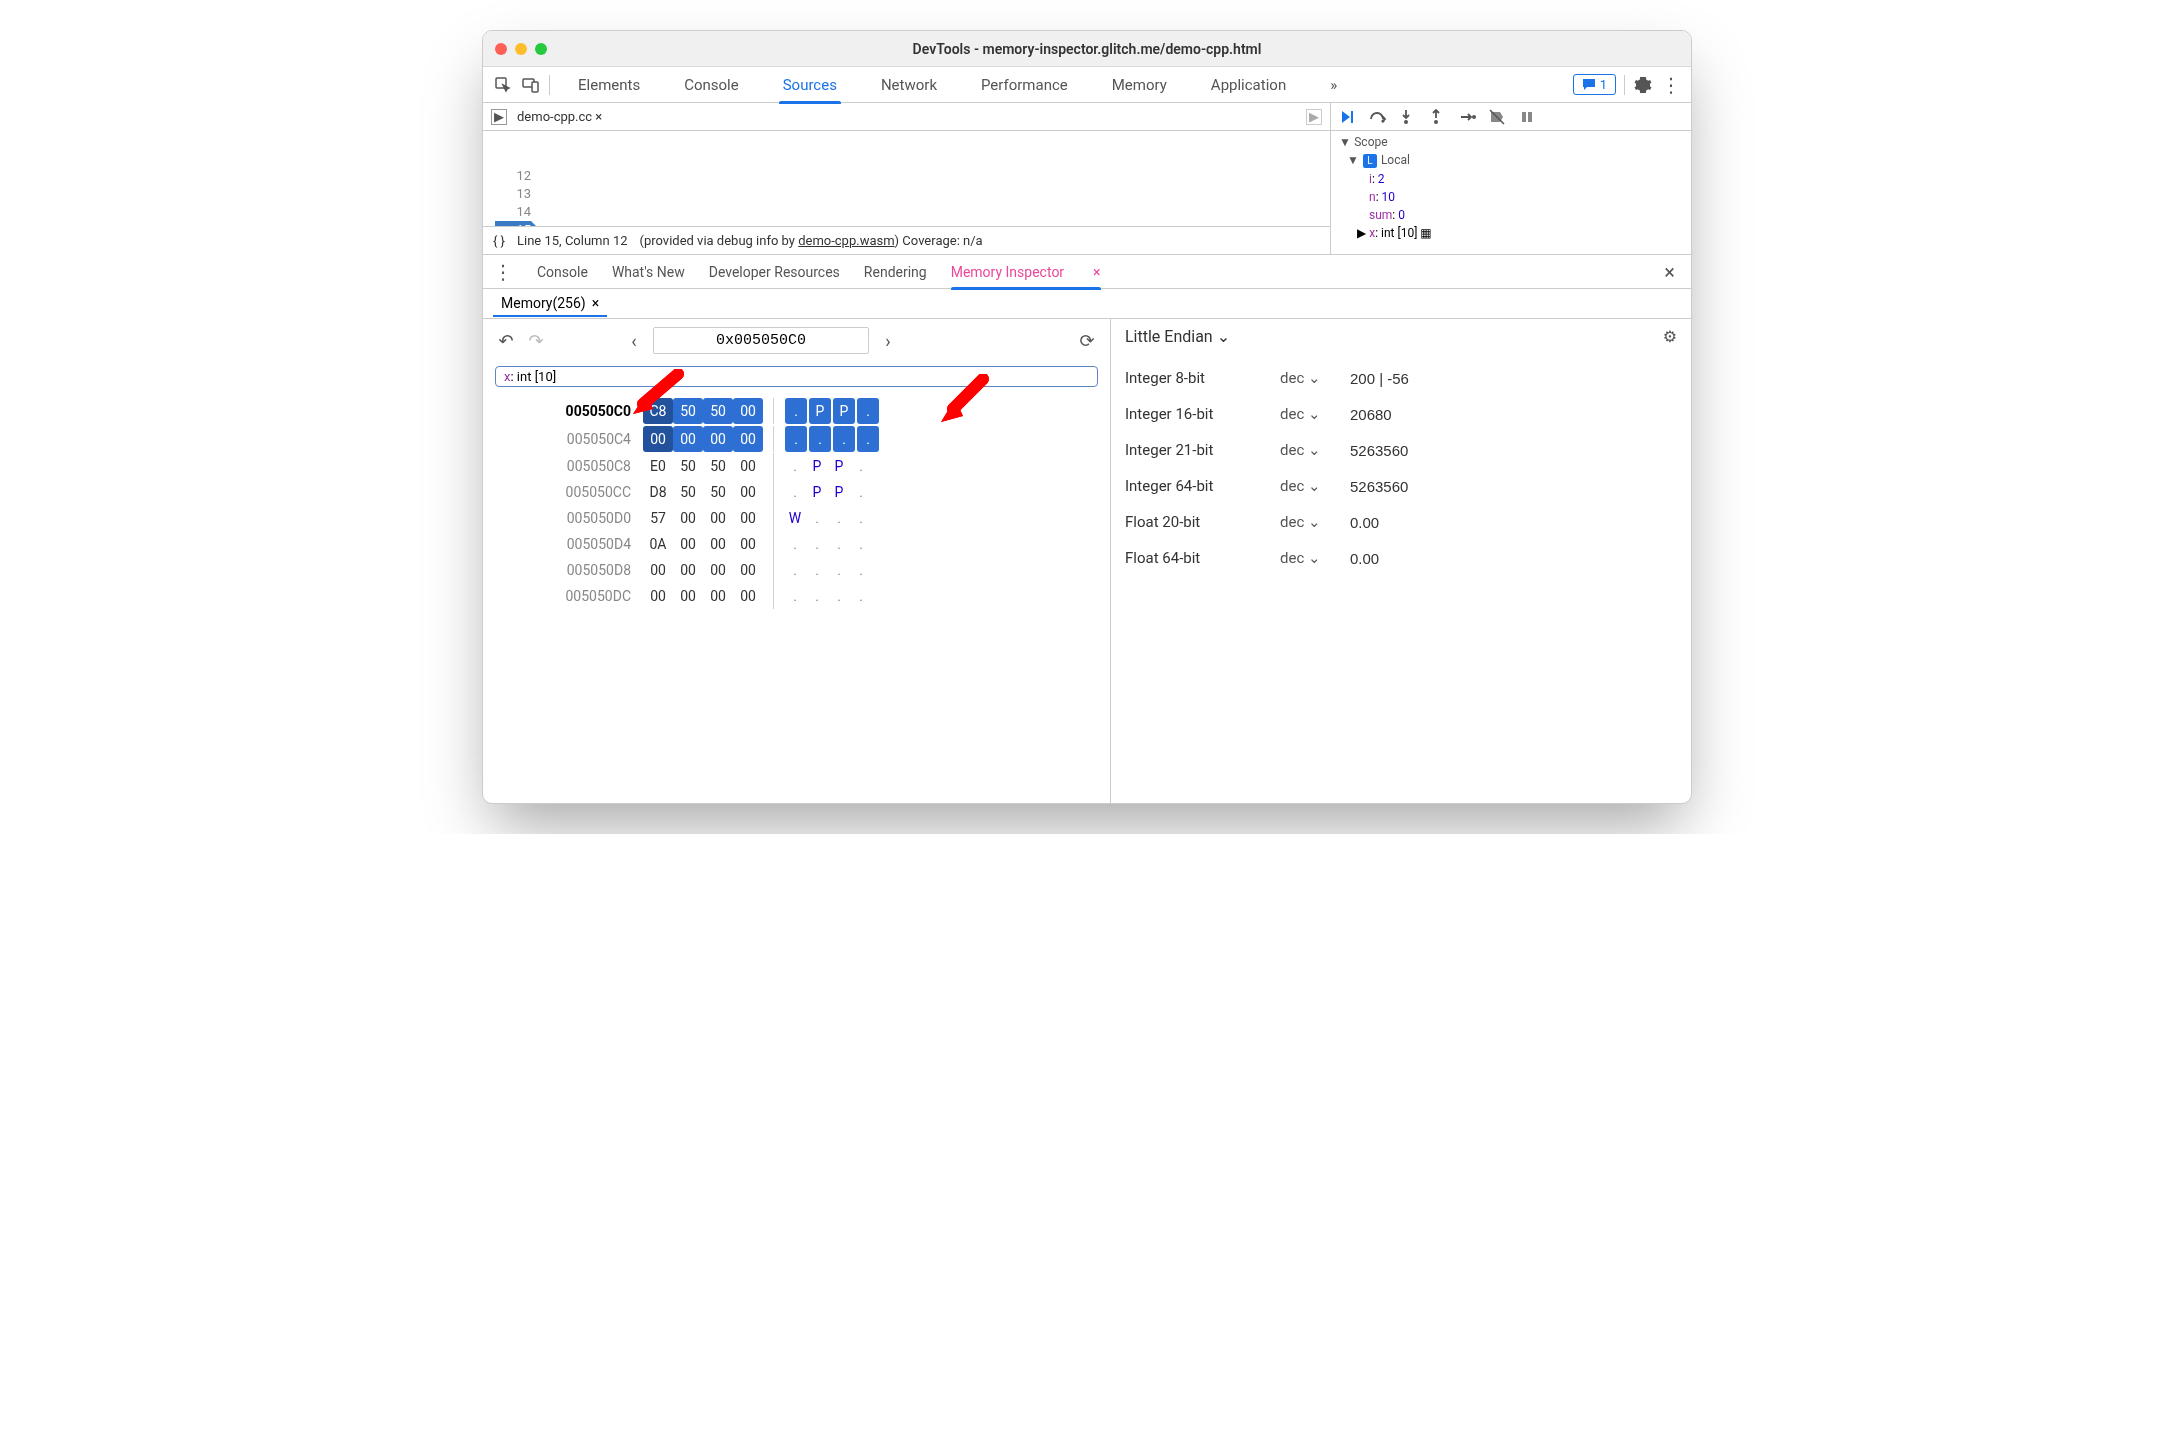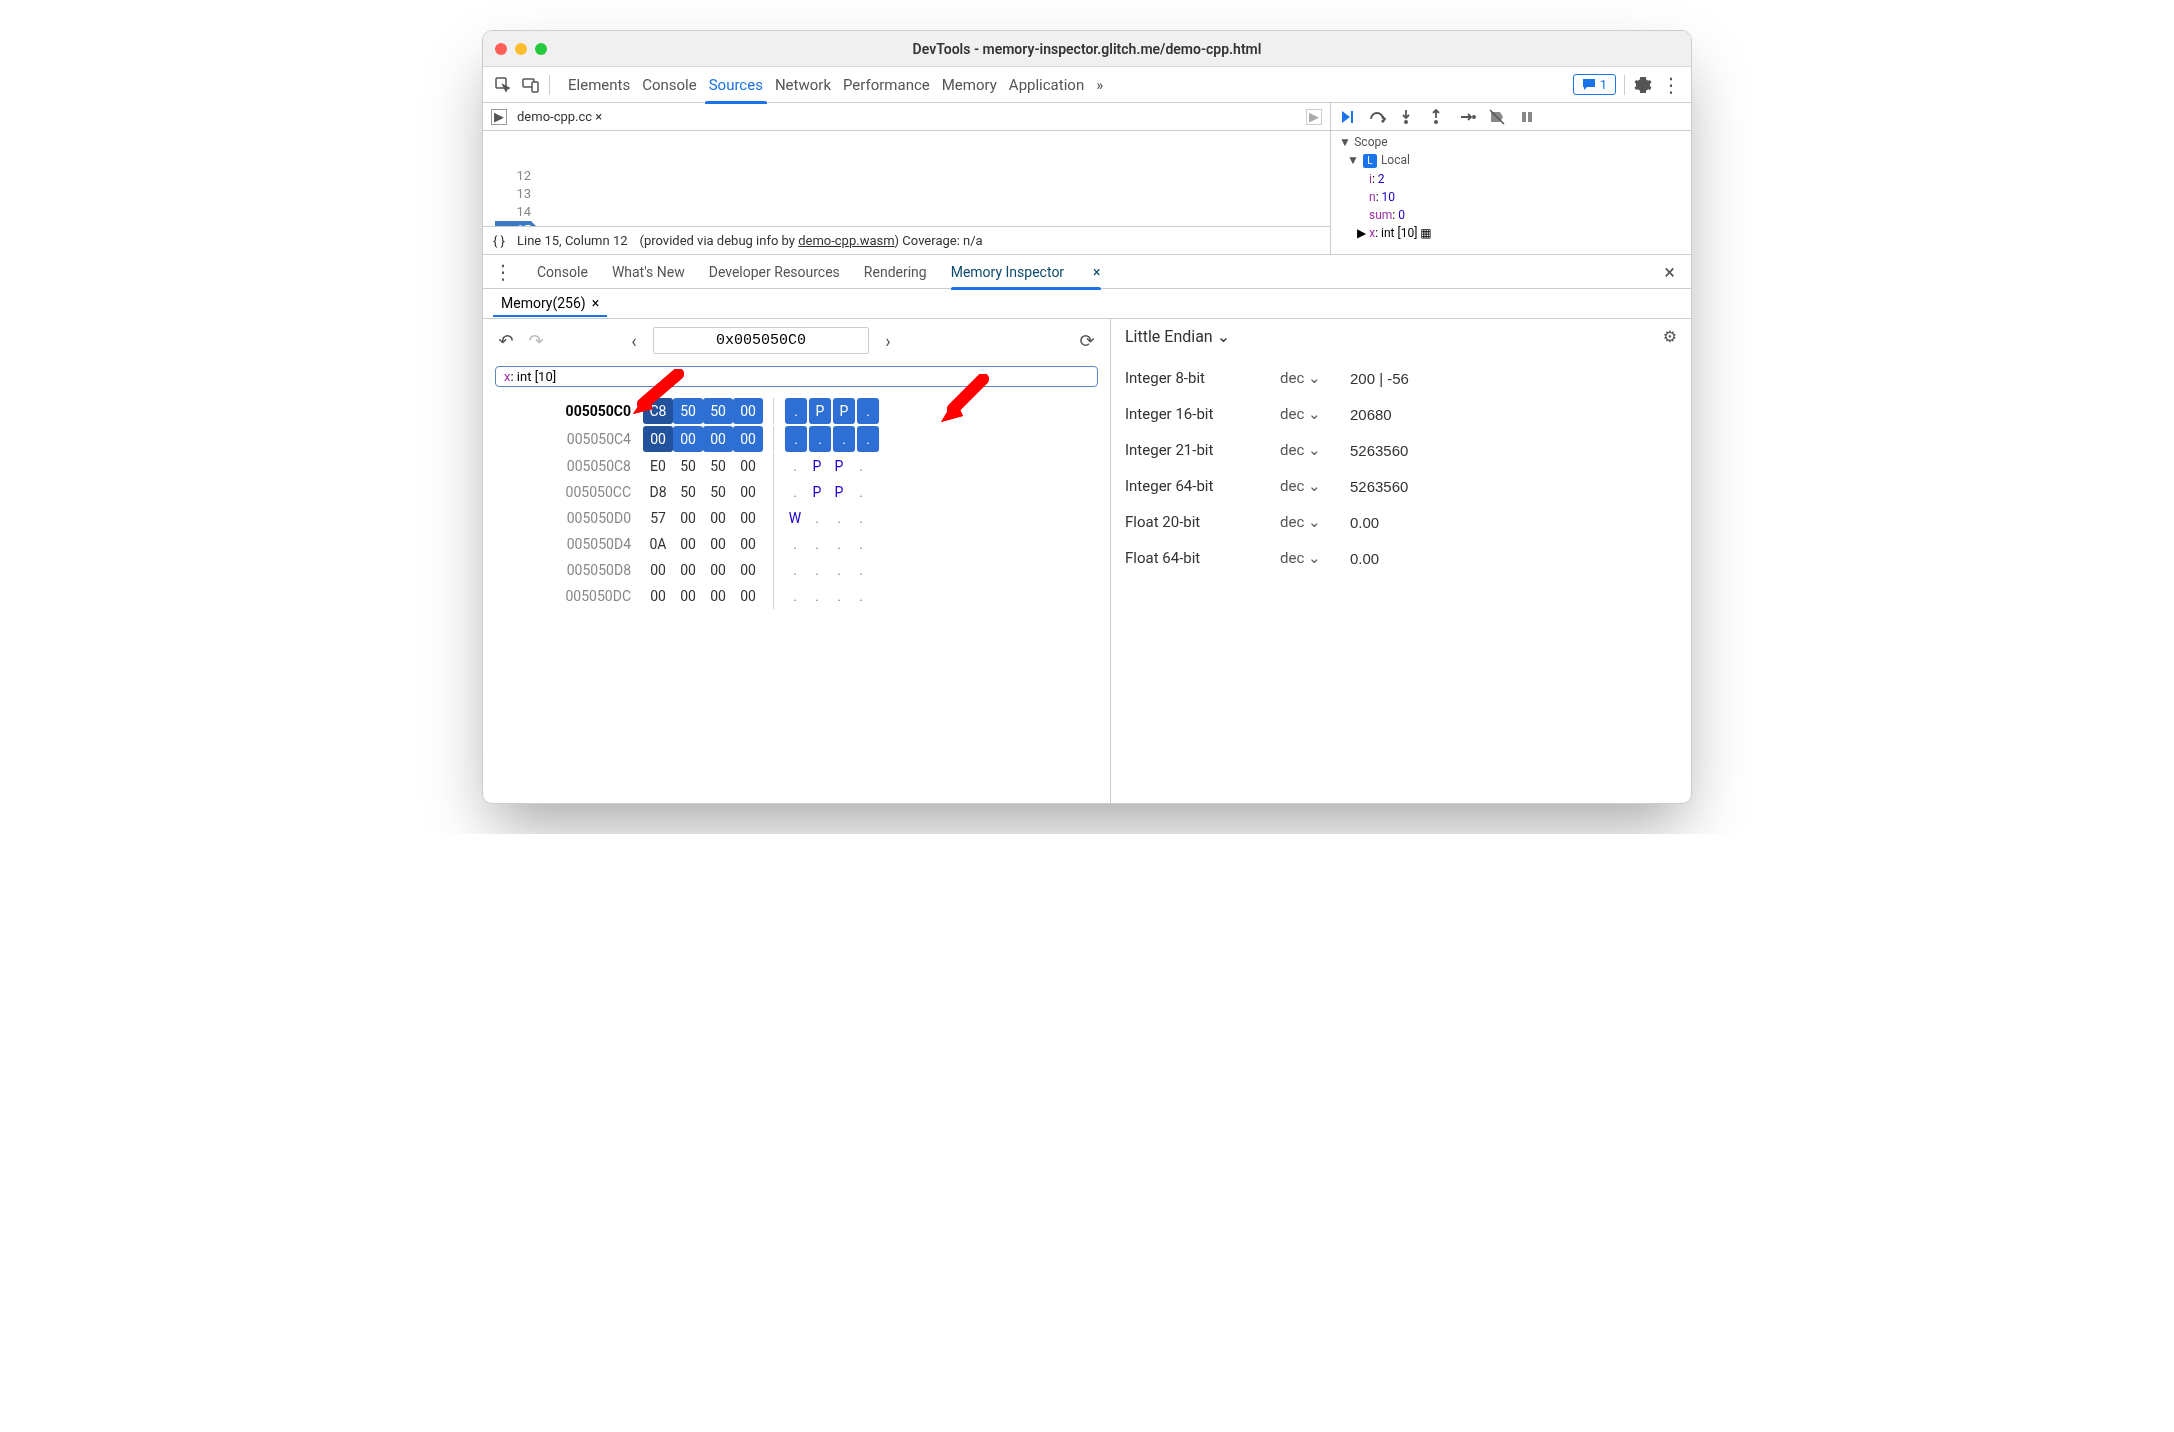--- a/index.html
+++ b/index.html
@@ -5,21 +5,21 @@
   * { box-sizing: border-box; margin: 0; padding: 0; font-family: -apple-system, BlinkMacSystemFont, "Segoe UI", Roboto, sans-serif; }
   body { background: #fff; }
   .window { width: 1210px; height: 774px; background: #fff; border: 1px solid #ccc; border-radius: 10px; margin: 30px auto; box-shadow: 0 30px 60px -10px rgba(0,0,0,0.35); overflow: hidden; display: flex; flex-direction: column; }
   .titlebar { height: 36px; background: #f0f0f0; border-bottom: 1px solid #d9d9d9; display: flex; align-items: center; padding: 0 12px; position: relative; }
   .traffic { display: flex; gap: 8px; }
   .dot { width: 12px; height: 12px; border-radius: 50%; }
   .r { background: #ff5f56; } .y { background: #ffbd2e; } .g { background: #27c93f; }
   .title { position: absolute; left: 50%; transform: translateX(-50%); font-size: 14px; font-weight: 600; color: #333; }
   .toolbar { height: 36px; border-bottom: 1px solid #ccc; display: flex; align-items: center; padding: 0 10px; gap: 8px; font-size: 15px; color: #555; }
   .tb-icon { width: 20px; height: 20px; display: flex; align-items: center; justify-content: center; cursor: pointer; color: #555; }
-  .tabs { display: flex; gap: 4px; margin-left: 6px; flex: 1; }
+  .tabs { display: flex; gap: 36px; margin-left: 16px; flex: 1; }
   .tab { padding: 0 4px; cursor: pointer; height: 36px; display: flex; align-items: center; position: relative; }
   .tab.active { color: #1a73e8; }
   .tab.active::after { content:''; position:absolute; left:0; right:0; bottom:-1px; height:3px; background:#1a73e8; border-radius:2px 2px 0 0; }
   .msg-btn { display: flex; align-items: center; gap: 4px; padding: 2px 8px; border: 1.5px solid #1a73e8; border-radius: 3px; color: #1a73e8; cursor:pointer; font-size: 13px; }
   .mid { display: flex; flex: 0 0 152px; border-bottom: 1px solid #ccc; overflow: hidden; }
   .sources { flex: 1 1 auto; display: flex; flex-direction: column; border-right: 1px solid #ccc; min-width: 0; }
   .src-tabs { height: 28px; border-bottom: 1px solid #ccc; display: flex; align-items: center; padding: 0 8px; font-size: 13px; gap:10px; color:#333;}
   .play-icon { width:16px; height:16px; border:1px solid #999; display:flex; align-items:center; justify-content:center; color:#555; }
   .code { flex: 1; overflow: hidden; font-family: Menlo, Consolas, monospace; font-size: 13px; line-height: 18px; position: relative; white-space: pre; }
   .gutter { position: absolute; left: 12px; top: 0; width: 42px; background: #fff; text-align: right; color: #888; padding-right: 6px; }
@@ -33,21 +33,21 @@
   .dbg-toolbar { height:28px; border-bottom:1px solid #ccc; display:flex; align-items:center; padding:0 8px; gap:12px; }
   .dbg-btn { width:18px; color:#555; cursor:pointer; text-align:center; }
   .dbg-btn.blue{ color:#1a73e8; }
   .scope { flex:1; overflow:hidden; padding:2px 8px; font-family: Menlo, Consolas, monospace; font-size:12px; }
   .scope-head { font-family: -apple-system, sans-serif; color:#555; padding:2px 0;}
   .local-badge { display:inline-block; width:14px; height:14px; background:#1a73e8; color:#fff; font-size:10px; text-align:center; line-height:14px; border-radius:2px; margin:0 4px;}
   .scope-var { padding-left:30px; line-height:18px;}
   .v-name{color:#9f2fa6;} .v-val{color:#1c00cf;}
   .drawer-tabs { height:34px; border-bottom:1px solid #ccc; display:flex; align-items:center; padding:0 10px; gap:24px; font-size:14px; color:#555; position:relative;}
   .dtab { cursor:pointer; height:34px; display:flex; align-items:center; gap:6px; position:relative;}
-  .dtab.active{color:#0c4a6e;gap:29px;}
+  .dtab.active{color:#ec4899;gap:29px;}
   .dtab.active::after{content:''; position:absolute; left:0; right:0; bottom:-1px; height:3px; background:#1a73e8; border-radius:2px 2px 0 0;}
   .drawer-sub { height:30px; border-bottom:1px solid #ccc; display:flex; align-items:center; padding:0 10px; font-size:14px;}
   .sub-tab{padding:4px 8px; cursor:pointer; display:flex; gap:6px; align-items:center; border-bottom:2px solid transparent;}
   .sub-tab.active{border-bottom-color:#1a73e8;}
   .memview { flex:1; display:flex; overflow:hidden; }
   .mem-left { flex: 1 1 auto; display:flex; flex-direction:column; border-right:1px solid #ccc; padding:8px 12px 0; min-width:0;}
   .mem-ctrl { display:flex; align-items:center; gap:8px; margin-bottom:6px;}
   .addr-input { font-family:Liberation Mono, monospace; font-size:15px; padding:4px 12px; border:1px solid #ccc; border-radius:2px; min-width:150px; text-align:center;}
   .chip { display:inline-flex; align-items:center; border:1.5px solid #5e86c7; border-radius:4px; font-family:Menlo,monospace; font-size:13px; padding:2px 8px; margin:6px 0 10px;}
   .chip .v-name{color:#9f2fa6;}

